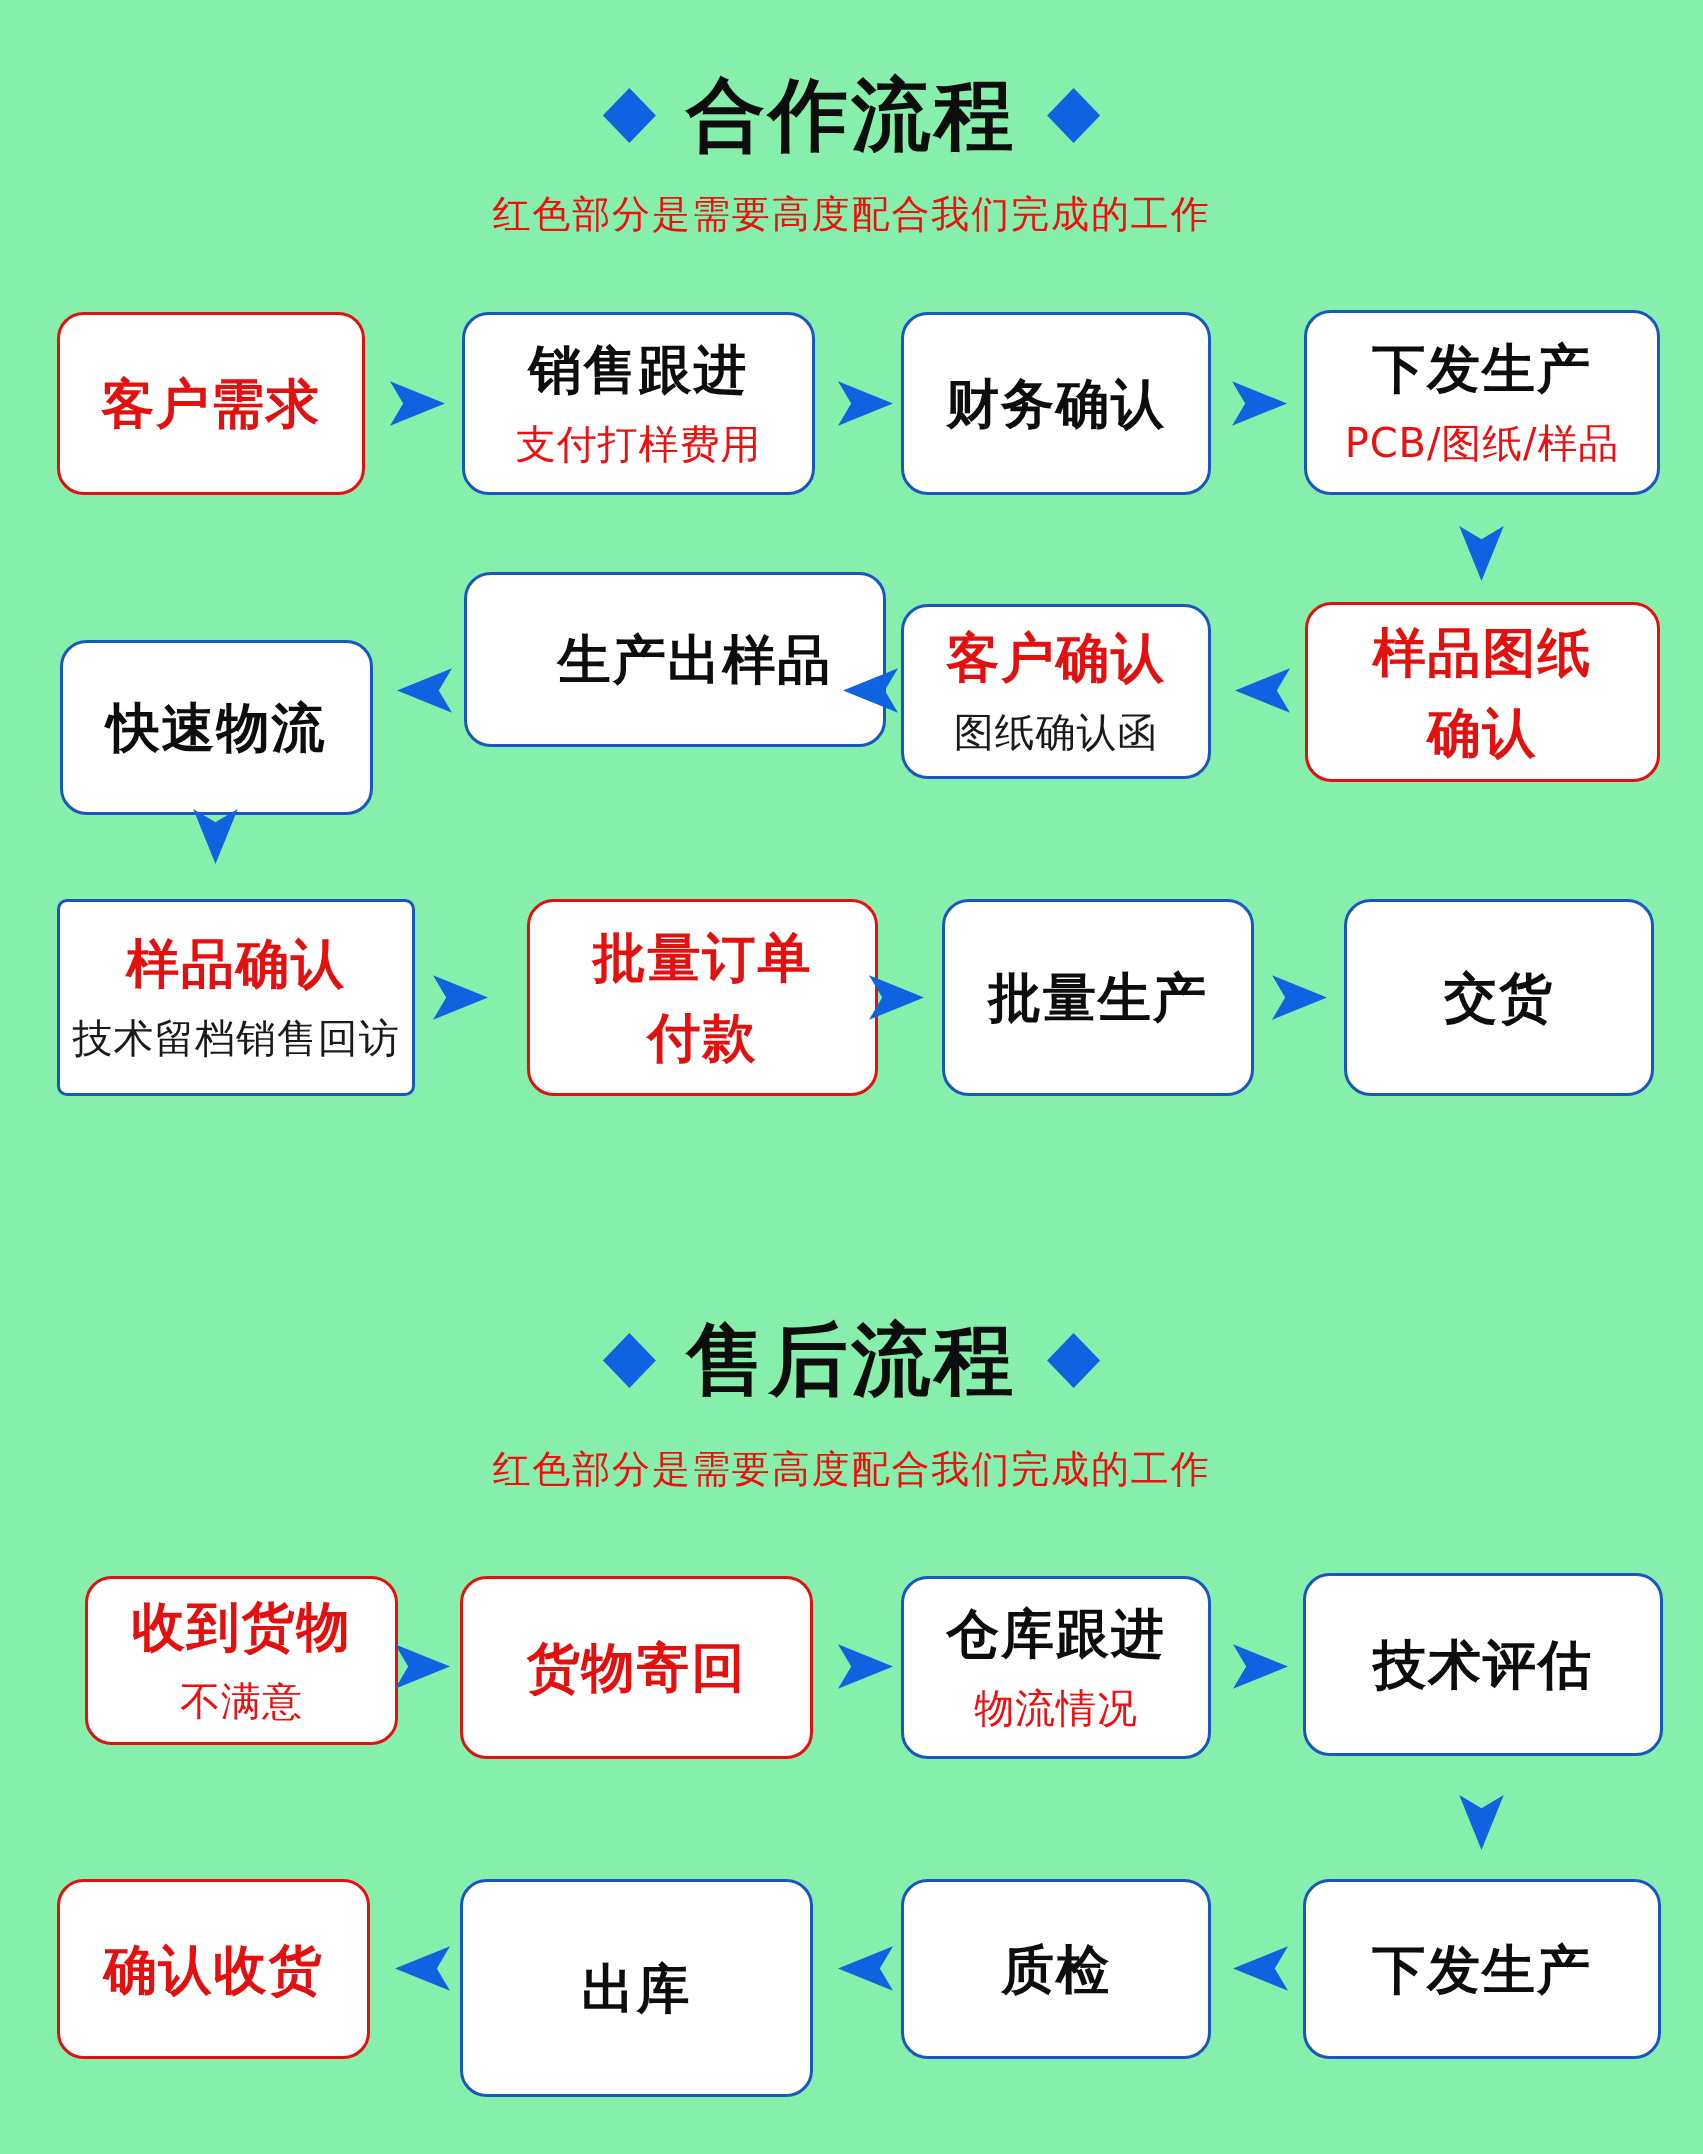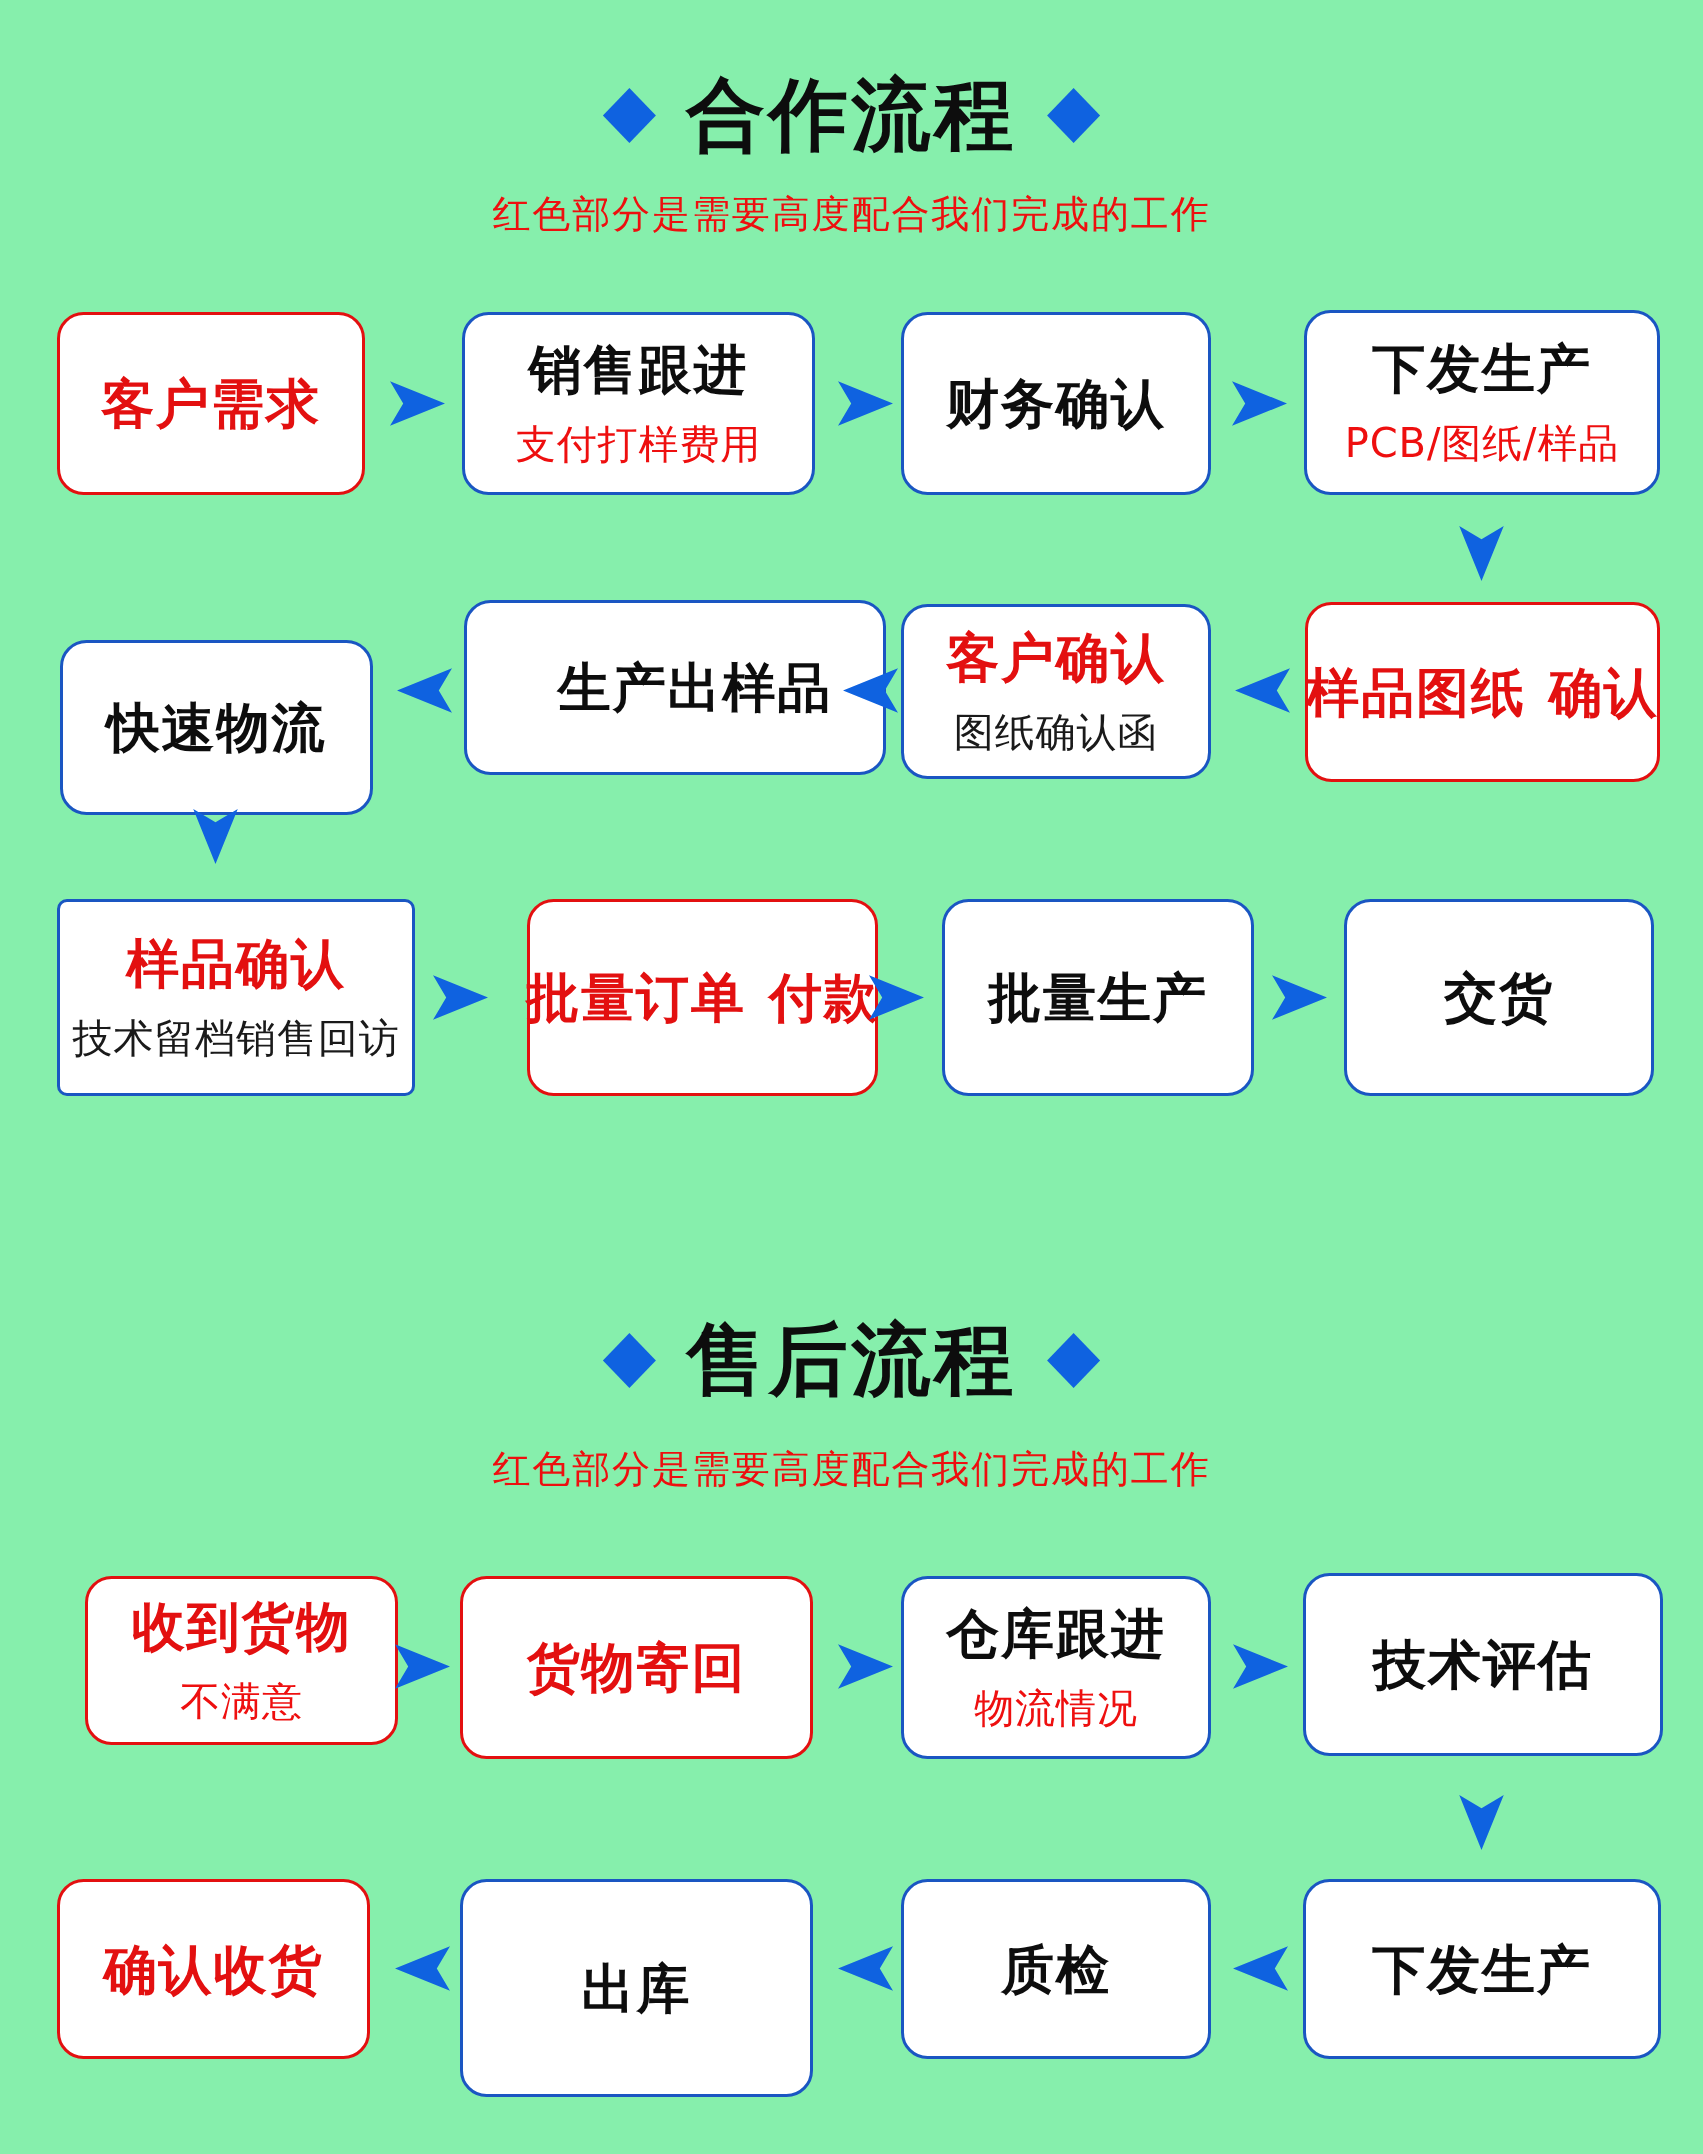--- a/index.html
+++ b/index.html
@@ -14,21 +14,21 @@
 
   
   .box{position:absolute;box-sizing:border-box;border-radius:26.5px;background:#ffffff;
        display:flex;flex-direction:column;justify-content:center;align-items:center;gap:24.6px;}
   .box.b-blue{border:3.8px solid #1a56c2;}
   .box.b-red{border:3.8px solid #e31010;}
   .t-main{font-size:53px;line-height:57px;font-weight:900;color:#0d0d0d;letter-spacing:1.9px;white-space:nowrap;}
   .t-main.red-t{color:#e31010;}
   .t-sub{font-size:40px;line-height:44px;font-weight:500;color:#1a1a1a;letter-spacing:0.9px;white-space:nowrap;}
   .t-sub.red-t{color:#ee0f0f;}
-  .two-line{display:flex;flex-direction:row;align-items:center;gap:23px;}
+  .two-line{display:flex;flex-direction:column;align-items:center;gap:23px;}
 
   
   .arr{position:absolute;background:#0f62e0;}
   .arr.right{width:55px;height:53px;clip-path:polygon(0% 8%,100% 50%,0% 92%,24% 50%);}
   .arr.left{width:55px;height:53px;clip-path:polygon(100% 8%,0% 50%,100% 92%,76% 50%);}
   .arr.down{width:53px;height:55px;clip-path:polygon(8% 0%,50% 100%,92% 0%,50% 24%);}
 </style>
 </head>
 <body>
 
@@ -58,21 +58,21 @@
     <div class="t-main">下发生产</div>
     <div class="t-sub red-t">PCB/图纸/样品</div>
   </div>
 
   <div class="arr down" style="left:1455px;top:526px;"></div>
 
   <div class="box b-blue" style="left:60px;top:604px;width:313px;height:175px;margin-top:36px;">
     <div class="t-main">快速物流</div>
   </div>
   <div class="arr left" style="left:397px;top:664px;"></div>
-  <div class="box b-blue" style="left:464px;top:600px;width:422px;height:175px;padding-left:40px;">
+  <div class="box b-blue" style="left:464px;top:572px;width:422px;height:175px;padding-left:40px;">
     <div class="t-main">生产出样品</div>
   </div>
   <div class="arr left" style="left:843px;top:664px;"></div>
   <div class="box b-blue" style="left:901px;top:604px;width:310px;height:175px;">
     <div class="t-main red-t">客户确认</div>
     <div class="t-sub">图纸确认函</div>
   </div>
   <div class="arr left" style="left:1235px;top:664px;"></div>
   <div class="box b-red" style="left:1305px;top:602px;width:355px;height:180px;">
     <div class="two-line">

